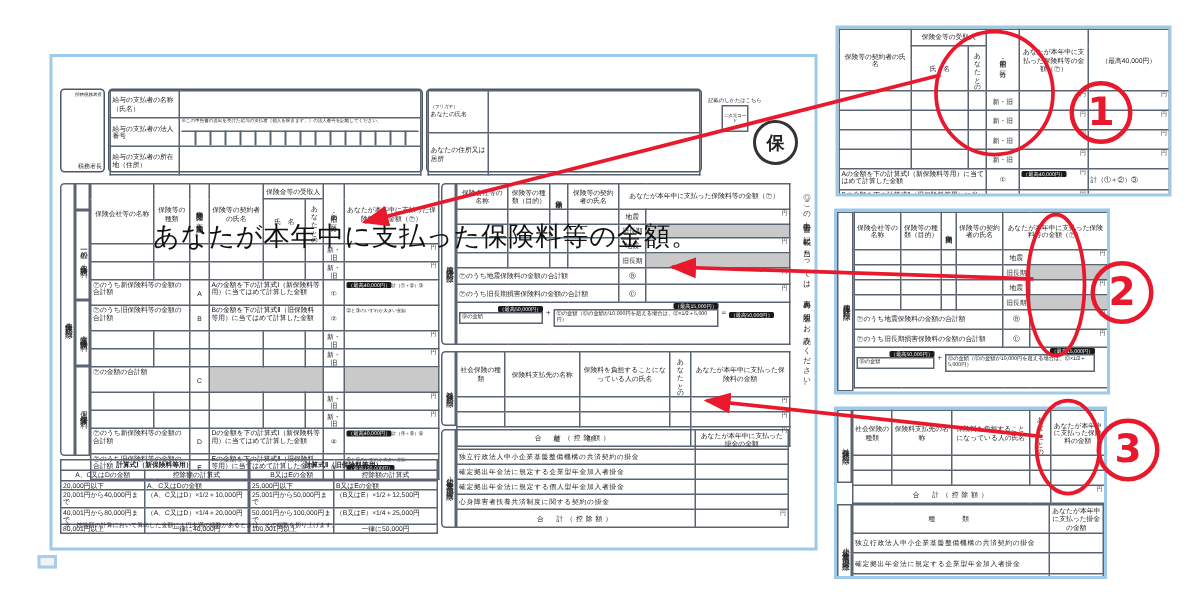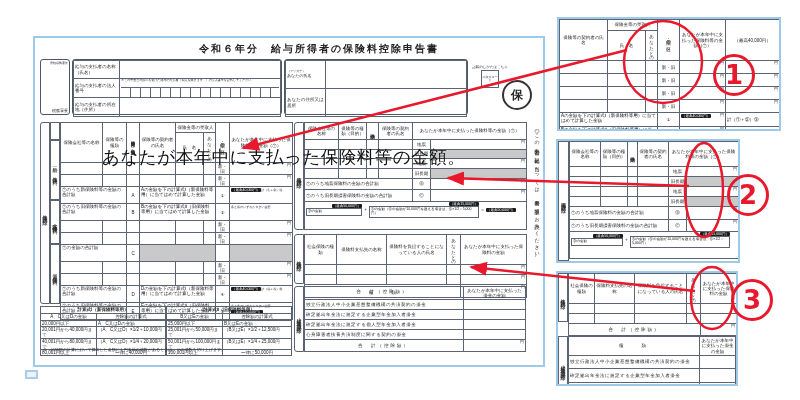--- a/index.html
+++ b/index.html
@@ -53,21 +53,20 @@
   .side-note{position:absolute;right:3px;top:86px;height:230px;width:11px;font-size:5px;
              letter-spacing:1px;writing-mode:vertical-rl;text-orientation:upright;color:#222;}
   .corner-mark{position:absolute;left:25px;top:370px;width:13px;height:9px;border:2px solid #aacbe9;
                background:#eef3f8;box-sizing:border-box;z-index:5;}
   svg.anno{position:absolute;left:0;top:0;z-index:50;pointer-events:none;}
 </style>
 </head>
 <body>
 
 <div class="main-form">
-  <div class="form-title">令和６年分　給与所得者の保険料控除申告書</div>
 
   <div class="blk" style="left:5px;top:21px;width:30px;height:56px;">
     <div class="f3" style="text-align:right;padding:1px;">所轄税務署長</div>
     <div class="f4" style="position:absolute;right:1px;bottom:1px;">税務署長</div>
   </div>
 
   <div class="blk" style="left:37px;top:21px;width:210px;height:56px;">
     <table class="t" style="width:100%;height:100%;">
       <colgroup>
           <col style="width:46px">

